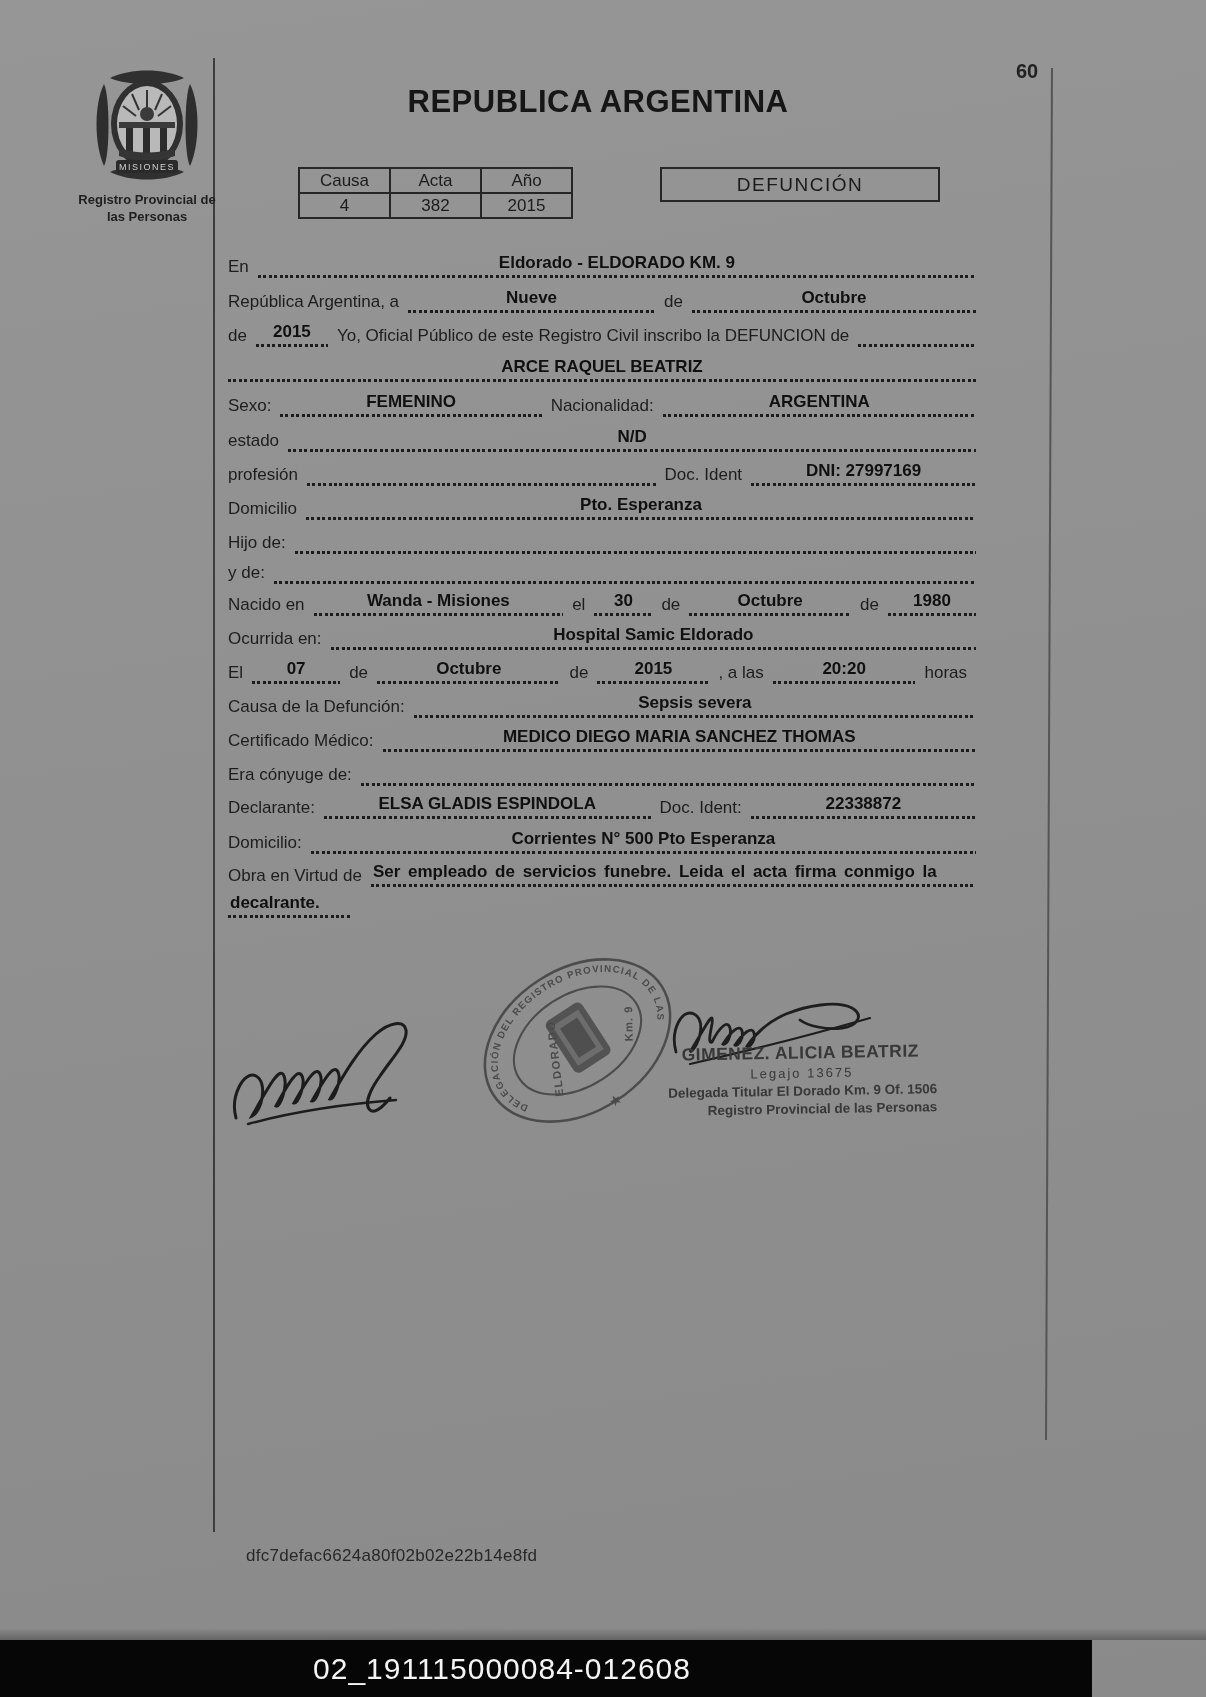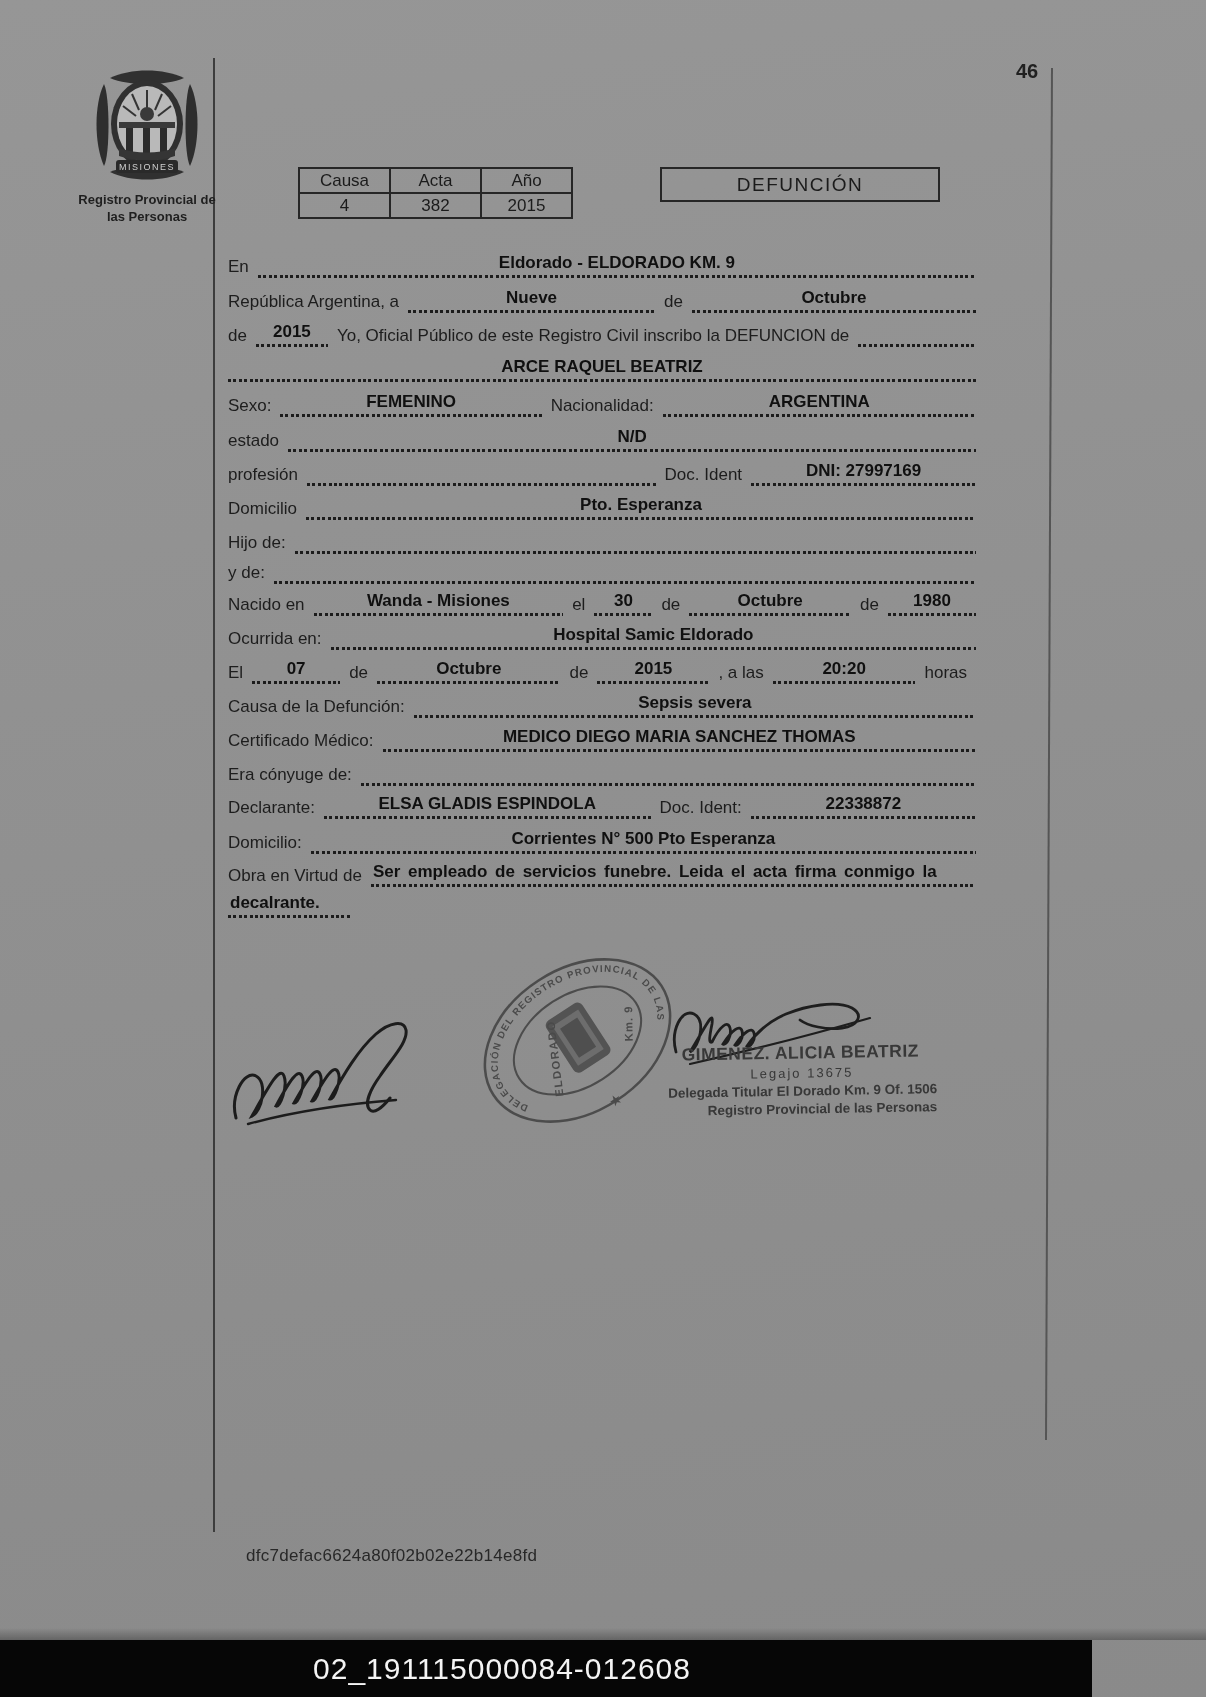--- a/index.html
+++ b/index.html
@@ -58,21 +58,21 @@
                 display:flex; align-items:center; justify-content:center; }
   .footer-bar span { color:#f4f4f4; font-size:30px; letter-spacing:1px; margin-right:88px; }
 </style>
 </head>
 <body>
 
 <div class="page">
 
   <div class="vline-left"></div>
   <div class="vline-right"></div>
-  <div class="page-number">46</div>
+  <div class="page-number">60</div>
 
   <svg class="logo" width="122" height="124" viewBox="0 0 122 124">
     <g>
       <path d="M18 20 C 8 40 8 80 18 102 C 24 92 24 32 18 20 Z" fill="#2e2e2e"></path>
       <path d="M104 20 C 114 40 114 80 104 102 C 98 92 98 32 104 20 Z" fill="#2e2e2e"></path>
       <path d="M24 14 C 44 4 78 4 98 14 C 80 22 42 22 24 14 Z" fill="#303030"></path>
       <path d="M24 108 C 44 118 78 118 98 108 C 80 100 42 100 24 108 Z" fill="#303030"></path>
       <ellipse cx="61" cy="60" rx="36" ry="44" fill="#303030"></ellipse>
       <ellipse cx="61" cy="60" rx="30" ry="38" fill="#b9b9b9"></ellipse>
       <g stroke="#343434" stroke-width="2">
@@ -90,20 +90,21 @@
       <path d="M33 92 C 50 98 72 98 89 92 L 89 84 C 72 90 50 90 33 84 Z" fill="#353535"></path>
       <rect x="30" y="96" width="62" height="13" rx="3" fill="#2a2a2a"></rect>
       <text x="61" y="106" text-anchor="middle" font-size="9" letter-spacing="1.5" fill="#cfcfcf" font-family="Liberation Sans, sans-serif">MISIONES</text>
     </g>
   </svg>
   <div class="logo-caption">
     <div>Registro Provincial de</div>
     <div>las Personas</div>
   </div>
 
+  <div class="title">REPUBLICA ARGENTINA</div>
 
   <table class="record-table">
     <tbody>
         <tr>
       <td>Causa</td>
       <td>Acta</td>
       <td>Año</td>
     </tr>
     <tr>
       <td>4</td>

